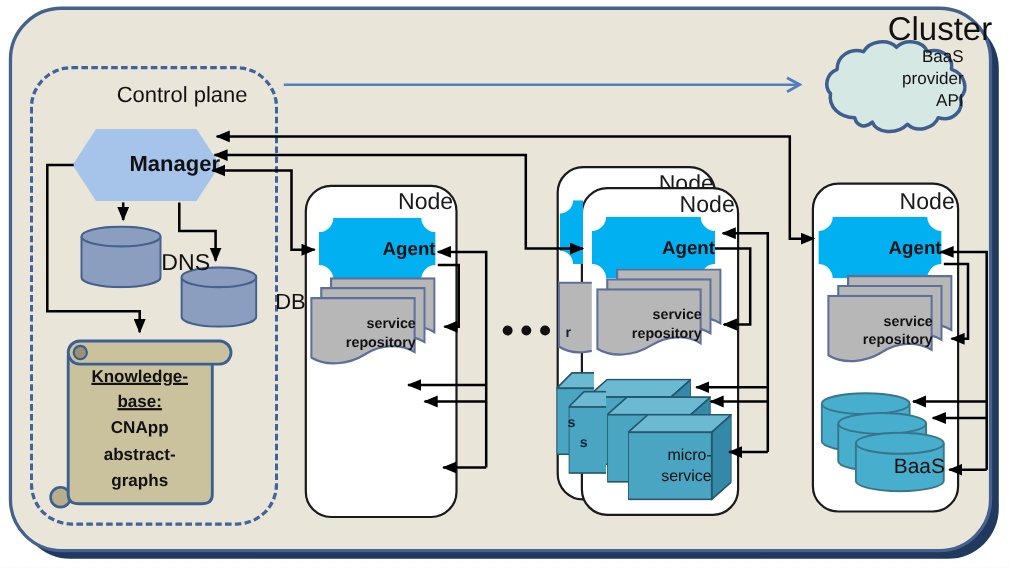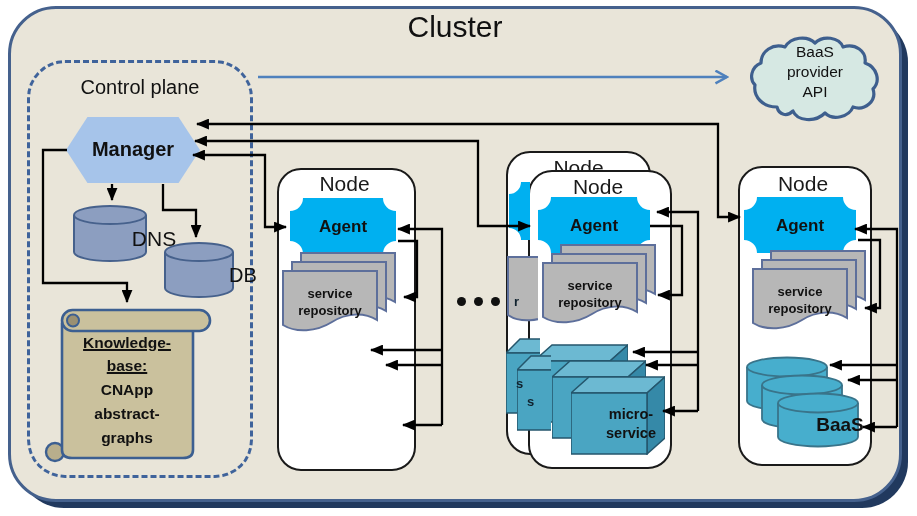--- a/index.html
+++ b/index.html
@@ -1,20 +1,20 @@
 <!DOCTYPE html>
 <html><head>
 <meta charset="utf-8">
 <title>Cluster diagram</title>
 <style>
   html,body{margin:0;padding:0;background:#fff;}
   #stage{position:relative;width:917px;height:516px;background:#fff;
          font-family:"Liberation Sans", sans-serif; color:#111; overflow:hidden;}
   .abs{position:absolute;}
-  .ctr{text-align:center;}
+  .ctr{text-align:right;}
   
   #cluster-box{left:8px;top:6px;width:888px;height:490px;background:#e9e5d9;
     border:3.5px solid #45618d;border-radius:48px;z-index:1;
     box-shadow:8px 8px 0 -2px #21395e;}
   #cluster-title{left:8px;top:10px;width:894px;font-size:30px;z-index:2;}
   
   #control-plane{left:27px;top:60px;width:220px;height:412px;border:3px dashed #3f639b;
     border-radius:38px;z-index:2;}
   #control-plane-label{left:55px;top:76px;width:170px;font-size:20px;z-index:2;}
   #manager{left:66px;top:117px;width:134px;height:66px;background:#a6c4ea;z-index:2;
@@ -24,21 +24,21 @@
   
   .kb-line{left:62px;width:130px;font-weight:bold;font-size:15.5px;z-index:3;text-align:center;}
   .kb-underline{text-decoration:underline;text-decoration-thickness:2px;}
   
   .node{background:#fff;border:2px solid #1a1a1a;border-radius:24px;}
   .node-title{font-size:21px;color:#1a1a1a;}
   .agent-label{font-weight:bold;font-size:17px;z-index:3;}
   .repo-text{font-weight:bold;font-size:13px;line-height:17px;z-index:3;}
   .api-box{background:#b5e1ef;border:1.6px solid #3a7186;box-shadow:2px 2px 3px rgba(90,110,130,.45);z-index:2;}
   .api-label{font-weight:bold;font-size:12.5px;line-height:15px;color:#10222e;}
-  .stack-label{font-weight:bold;z-index:3;padding-left:22px;}
+  .stack-label{font-weight:normal;z-index:3;}
   .frag{font-weight:bold;font-size:13px;z-index:5;color:#10222e;}
   .dot{width:9px;height:9px;border-radius:50%;background:#101010;display:inline-block;margin-right:8px;}
   #cloud-text{line-height:20px;font-size:15.5px;z-index:3;}
   svg{display:block;}
 </style>
 </head>
 <body>
 
 <div id="stage">
 

